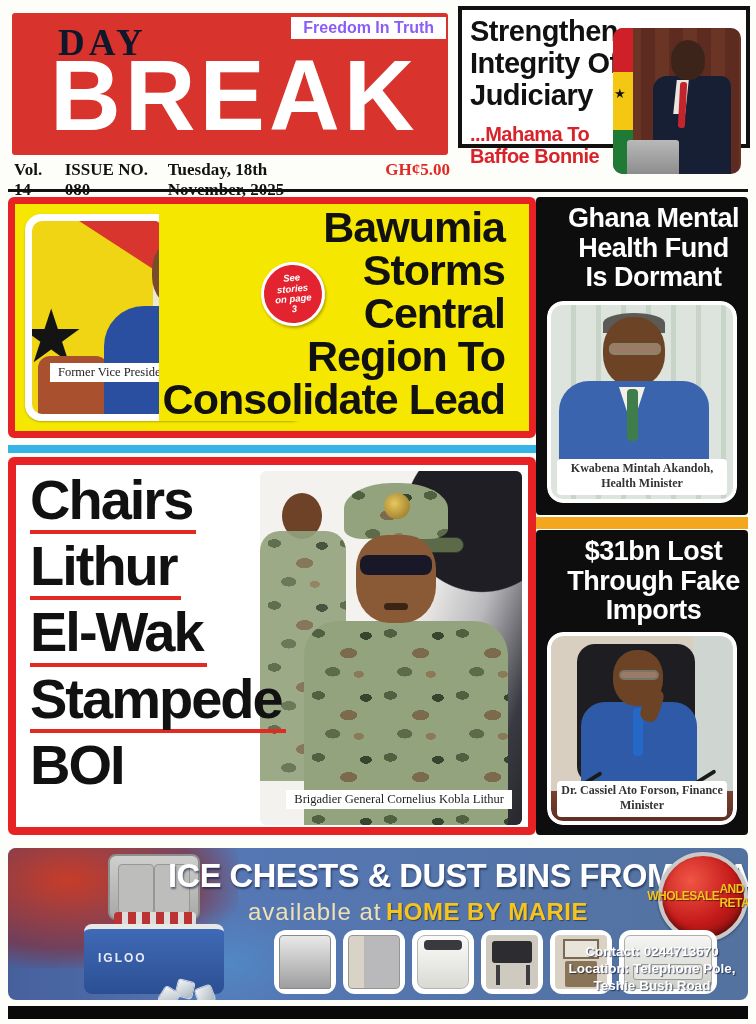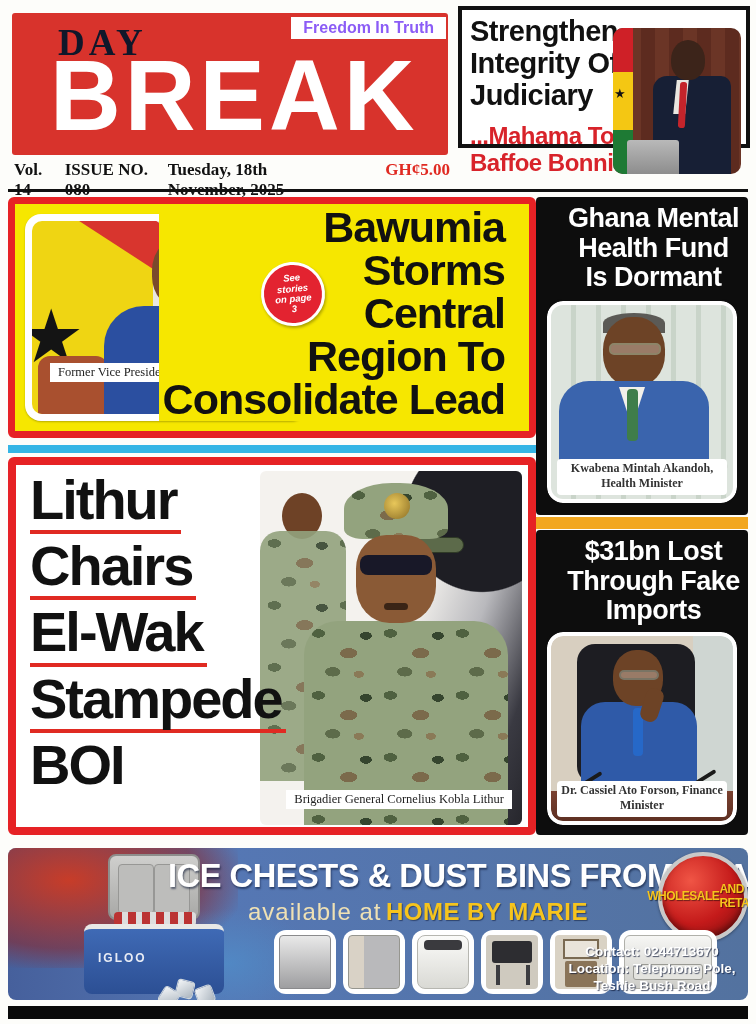--- a/index.html
+++ b/index.html
@@ -22,21 +22,21 @@
                 font-family: "Liberation Serif", serif; font-weight: bold;
                 font-size: 17px; color: #111; display: flex; gap: 10px; }
   .issue-line .price { color: #e02a22; margin-left: 26px; }
 
   
   .topstory { position: absolute; left: 458px; top: 6px; width: 292px; height: 142px;
               background: #ffffff; border: 4px solid #111; border-radius: 0; }
   .topstory-black { position: absolute; left: 8px; top: 6px; font-weight: 900;
                     font-size: 29px; line-height: 1.1; color: #111; letter-spacing: -0.5px; }
   .topstory-red { position: absolute; left: 8px; top: 113px; font-weight: 900;
-                  font-size: 24px; line-height: 1.12; color: #d8232a; letter-spacing: -0.5px; }
+                  font-size: 20px; line-height: 1.12; color: #d8232a; letter-spacing: -0.5px; }
   .photo-mahama { position: absolute; right: 5px; top: 18px; width: 128px; height: 146px;
                   border-radius: 10px; overflow: hidden;
                   background: repeating-linear-gradient(90deg, #5d2b1f 0 14px, #6b3526 14px 28px); }
   .mahama-flag { position: absolute; left: 0; top: 0; width: 20px; height: 100%; display: flex; flex-direction: column; }
   .mahama-flag .fr { background: #cf2027; flex: 3; }
   .mahama-flag .fg { background: #f4c713; flex: 4; position: relative; }
   .mahama-flag .fg span { position: absolute; left: 1px; top: 14px; font-size: 13px; color: #111; }
   .mahama-flag .fv { background: #1e7a34; flex: 3; }
   .mahama-head { position: absolute; left: 58px; top: 12px; width: 34px; height: 40px;
                  background: #3c241a; border-radius: 50% 50% 45% 45%; }
@@ -340,22 +340,22 @@
       <div class="soldier-body camo"></div>
       <div class="soldier-badge"></div>
       <div class="soldier-cap camo"></div>
       <div class="soldier-crest"></div>
       <div class="soldier-face"></div>
       <div class="soldier-shades"></div>
       <div class="soldier-mouth"></div>
       <div class="lithur-caption">Brigadier General Cornelius Kobla Lithur</div>
     </div>
     <div class="lithur-headline">
+      <div class="hl">Chairs</div>
       <div class="hl">Lithur</div>
-      <div class="hl">Chairs</div>
       <div class="hl">El-Wak</div>
       <div class="hl">Stampede</div>
       <div class="hl">BOI</div>
     </div>
   </div>
 
   <div class="sidebox sidebox-1">
     <div class="side-headline">
       <div>Ghana Mental</div>
       <div>Health Fund</div>

